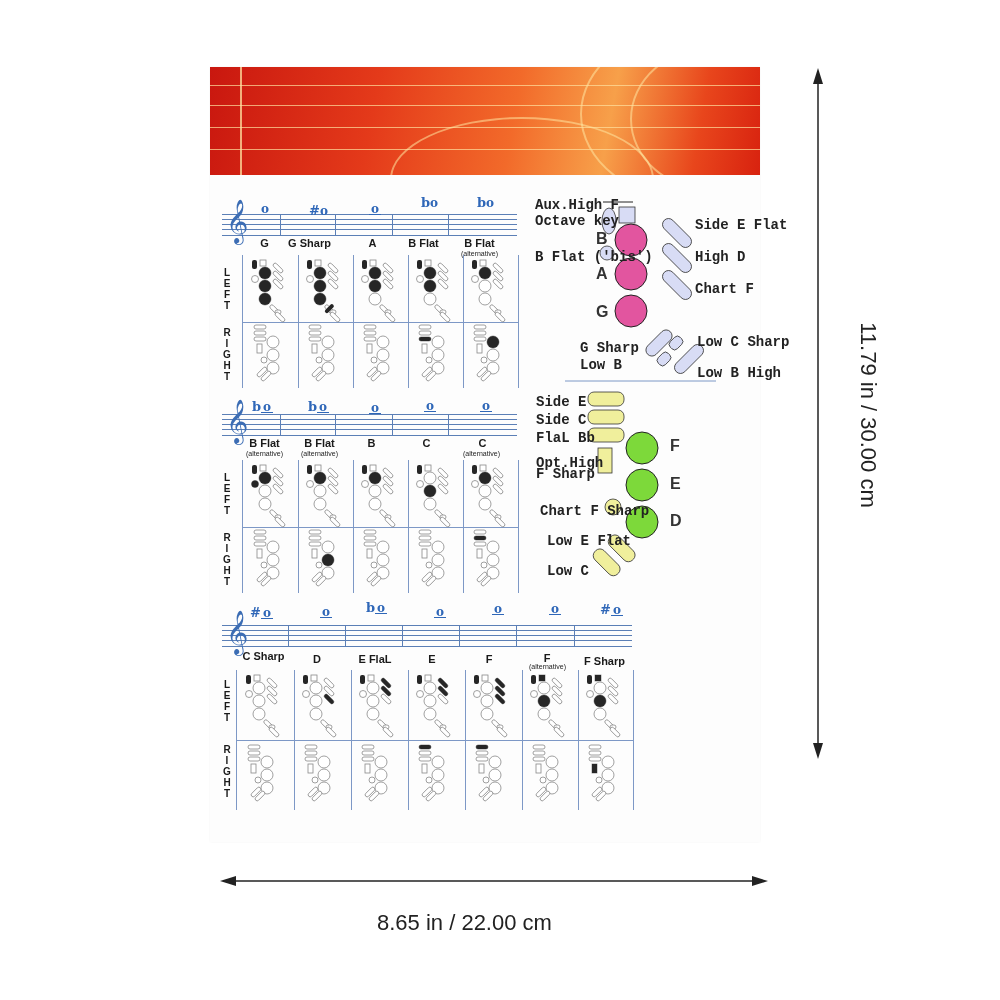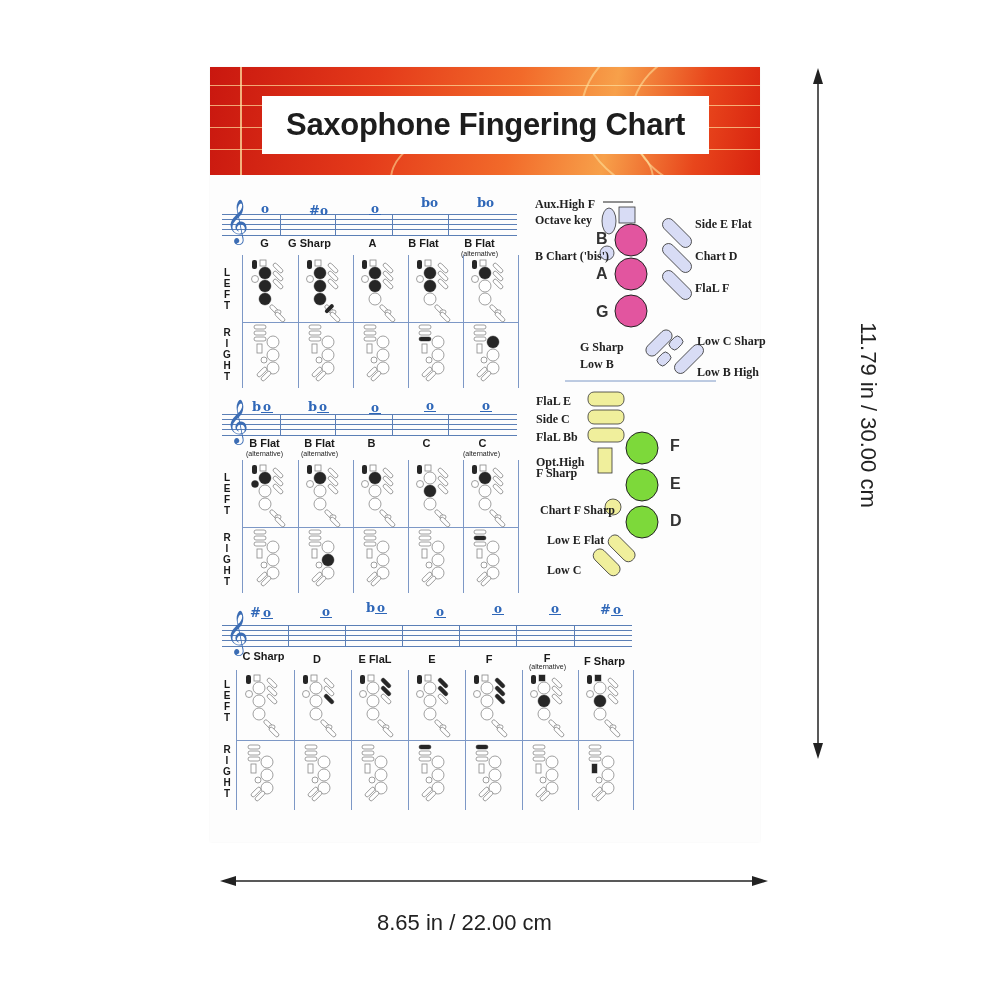--- a/index.html
+++ b/index.html
@@ -34,21 +34,21 @@
   .note { position: absolute; color: #2f67b8; font-size: 12px; font-weight: bold; font-family: "DejaVu Serif", serif; white-space: nowrap; }
   .note .acc { font-size: 13px; }
   .note .ledger { display: inline-block; border-bottom: 1px solid #2f67b8; line-height: 9px; padding: 0 2px; }
   .note-name { position: absolute; font-weight: bold; font-size: 11px; color: #1a1a1a; text-align: center; font-family: "Liberation Sans", sans-serif; }
   .note-alt { position: absolute; font-size: 7px; color: #222; text-align: center; font-family: "Liberation Sans", sans-serif; }
   .grid { position: absolute; border-left: 1px solid #7d98c6; }
   .grid .cell { position: absolute; border-right: 1px solid #7d98c6; }
   .grid .hsep { position: absolute; left: 0; height: 1px; background: #7d98c6; }
   .side-label { position: absolute; font-weight: bold; font-size: 10px; color: #1a1a1a; line-height: 11px; text-align: center; width: 10px; font-family: "Liberation Sans", sans-serif; }
   svg.diagram { position: absolute; }
-  .key-label { position: absolute; font-size: 12px; font-weight: bold; color: #222; white-space: nowrap; font-family: Liberation Serif, serif; }
+  .key-label { position: absolute; font-size: 14px; font-weight: bold; color: #222; white-space: nowrap; font-family: Liberation Mono, monospace; }
   .key-letter { position: absolute; font-size: 16px; font-weight: bold; color: #333; font-family: "Liberation Sans", sans-serif; }
   .dim-v-text {
     position: absolute; left: 868px; top: 415px; transform: translate(-50%, -50%) rotate(90deg);
     font-size: 22px; color: #222; white-space: nowrap; font-family: "Liberation Sans", sans-serif;
   }
   .dim-h-text { position: absolute; left: 377px; top: 910px; font-size: 22px; color: #222; white-space: nowrap; font-family: "Liberation Sans", sans-serif; }
 </style>
 </head>
 <body>
 
@@ -56,23 +56,20 @@
 
   <div class="banner">
     <div class="hline" style="top:18px;width:550px;"></div>
     <div class="hline" style="top:38px;width:550px;"></div>
     <div class="hline" style="top:60px;width:550px;"></div>
     <div class="hline" style="top:82px;width:550px;"></div>
     <div class="vline" style="left:30px;top:0;height:108px;"></div>
     <div class="glow" style="left:370px;top:-40px;width:220px;height:170px;"></div>
     <div class="glow" style="left:420px;top:-20px;width:160px;height:140px;"></div>
     <div class="glow" style="left:180px;top:50px;width:260px;height:120px;"></div>
-    <div class="title-box">
-      <span>Saxophone Fingering Chart</span>
-    </div>
   </div>
 
   <div class="section" style="left:12px;top:125px;width:295px;height:200px;">
     <div class="staff" style="width:295px;">
       <div class="line" style="top:22px"></div>
         <div class="line" style="top:27px"></div>
         <div class="line" style="top:32px"></div>
         <div class="line" style="top:37px"></div>
         <div class="line" style="top:43px"></div>
       <div class="bar" style="left:58px"></div>
@@ -393,47 +390,47 @@
       <rect x="129" y="57" width="36" height="12" rx="6" transform="rotate(45 147 63)" fill="#d8dcf5" stroke="#333" stroke-width="0.8"></rect>
       <rect x="129" y="84" width="36" height="12" rx="6" transform="rotate(45 147 90)" fill="#d8dcf5" stroke="#333" stroke-width="0.8"></rect>
       <rect x="113" y="142" width="32" height="12" rx="6" transform="rotate(-45 129 148)" fill="#d8dcf5" stroke="#333" stroke-width="0.8"></rect>
       <rect x="139" y="143" width="14" height="10" rx="4" transform="rotate(-45 146 148)" fill="#d8dcf5" stroke="#333" stroke-width="0.8"></rect>
       <rect x="127" y="159" width="14" height="10" rx="4" transform="rotate(-45 134 164)" fill="#d8dcf5" stroke="#333" stroke-width="0.8"></rect>
       <rect x="141" y="158" width="36" height="12" rx="6" transform="rotate(-45 159 164)" fill="#d8dcf5" stroke="#333" stroke-width="0.8"></rect>
       <line x1="35" y1="186" x2="186" y2="186" stroke="#7d98c6" stroke-width="1"></line>
     </svg>
     <div class="key-label" style="left:5px;top:2px;">Aux.High F</div>
     <div class="key-label" style="left:5px;top:18px;">Octave key</div>
-    <div class="key-label" style="left:5px;top:54px;">B Chart ('bis')</div>
+    <div class="key-label" style="left:5px;top:54px;">B Flat ('bis')</div>
     <div class="key-letter" style="left:66px;top:35px;">B</div>
     <div class="key-letter" style="left:66px;top:70px;">A</div>
     <div class="key-letter" style="left:66px;top:108px;">G</div>
     <div class="key-label" style="left:165px;top:22px;">Side E Flat</div>
-    <div class="key-label" style="left:165px;top:54px;">Chart D</div>
-    <div class="key-label" style="left:165px;top:86px;">FlaL F</div>
+    <div class="key-label" style="left:165px;top:54px;">High D</div>
+    <div class="key-label" style="left:165px;top:86px;">Chart F</div>
     <div class="key-label" style="left:50px;top:145px;">G Sharp</div>
     <div class="key-label" style="left:50px;top:162px;">Low B</div>
     <div class="key-label" style="left:167px;top:139px;">Low C Sharp</div>
     <div class="key-label" style="left:167px;top:170px;">Low B High</div>
   </div>
 
   <div class="section" style="left:318px;top:318px;width:200px;height:200px;">
     <svg class="diagram" width="200" height="200" viewBox="0 0 200 200">
       <rect x="60" y="7" width="36" height="14" rx="6" fill="#f0ef9c" stroke="#333" stroke-width="0.8"></rect>
       <rect x="60" y="25" width="36" height="14" rx="6" fill="#f0ef9c" stroke="#333" stroke-width="0.8"></rect>
       <rect x="60" y="43" width="36" height="14" rx="6" fill="#f0ef9c" stroke="#333" stroke-width="0.8"></rect>
       <rect x="70" y="63" width="14" height="25" fill="#f0ef9c" stroke="#333" stroke-width="0.8"></rect>
       <circle cx="85" cy="122" r="8" fill="#f0ef9c" stroke="#333" stroke-width="0.8"></circle>
       <circle cx="114" cy="63" r="16" fill="#7dd93a" stroke="#222" stroke-width="1"></circle>
       <circle cx="114" cy="100" r="16" fill="#7dd93a" stroke="#222" stroke-width="1"></circle>
       <circle cx="114" cy="137" r="16" fill="#7dd93a" stroke="#222" stroke-width="1"></circle>
       <rect x="78" y="157" width="32" height="13" rx="6" transform="rotate(45 94 163)" fill="#f0ef9c" stroke="#333" stroke-width="0.8"></rect>
       <rect x="63" y="171" width="32" height="13" rx="6" transform="rotate(45 79 177)" fill="#f0ef9c" stroke="#333" stroke-width="0.8"></rect>
     </svg>
-    <div class="key-label" style="left:8px;top:9px;">FlaL E</div>
+    <div class="key-label" style="left:8px;top:9px;">Side E</div>
     <div class="key-label" style="left:8px;top:27px;">Side C</div>
     <div class="key-label" style="left:8px;top:45px;">FlaL Bb</div>
     <div class="key-label" style="left:8px;top:70px;">Opt.High</div>
     <div class="key-label" style="left:8px;top:81px;">F Sharp</div>
     <div class="key-label" style="left:12px;top:118px;">Chart F Sharp</div>
     <div class="key-label" style="left:19px;top:148px;">Low E Flat</div>
     <div class="key-label" style="left:19px;top:178px;">Low C</div>
     <div class="key-letter" style="left:142px;top:52px;">F</div>
     <div class="key-letter" style="left:142px;top:90px;">E</div>
     <div class="key-letter" style="left:142px;top:127px;">D</div>

